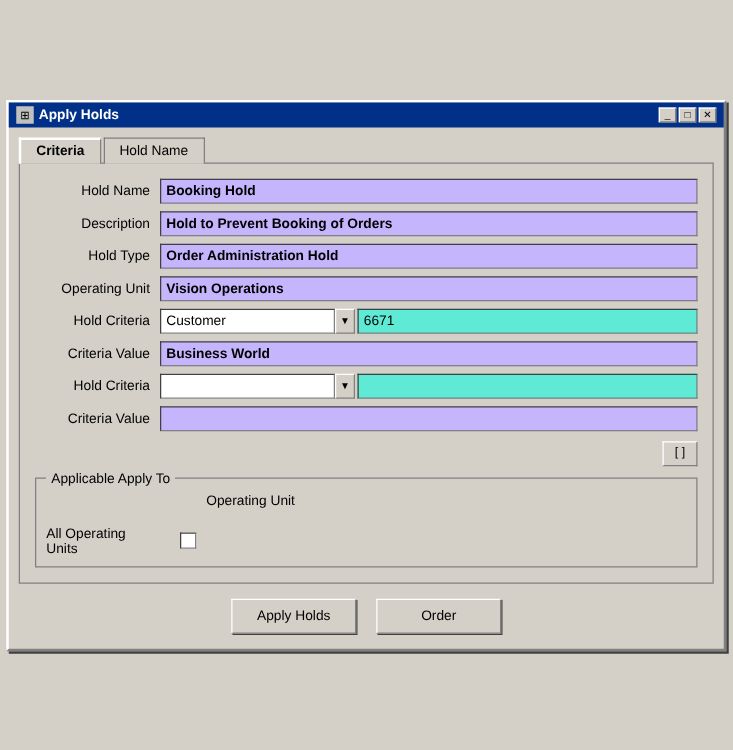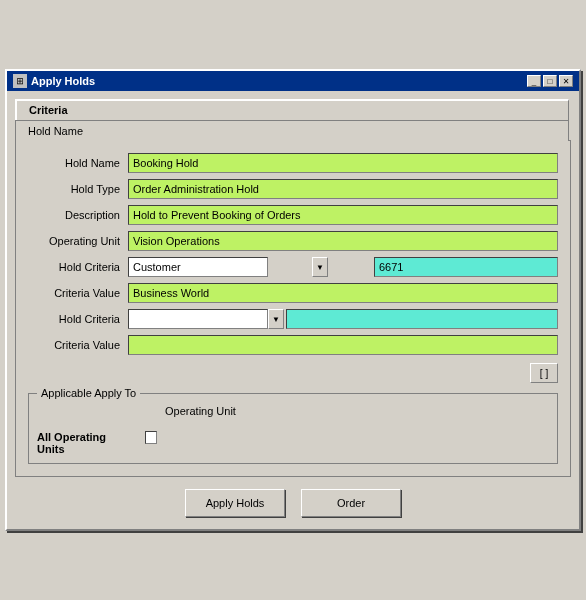--- a/index.html
+++ b/index.html
@@ -70,21 +70,20 @@
       color: #000;
     }
     .window-content {
       padding: 8px;
     }
     .tabs {
       display: flex;
       margin-bottom: -1px;
       position: relative;
       z-index: 1;
-      flex-direction: column;
     }
     .tab {
       padding: 4px 12px;
       background: #d4d0c8;
       border: 1px solid #808080;
       border-bottom: none;
       cursor: pointer;
       font-size: 11px;
       margin-right: 2px;
     }
@@ -114,24 +113,25 @@
       font-size: 11px;
       color: #000;
       flex-shrink: 0;
     }
     .form-input {
       flex: 1;
       height: 20px;
       border: 1px solid #808080;
       border-top: 1px solid #404040;
       border-left: 1px solid #404040;
-      background: #bef264;
+      background: #c4b5fd;
       padding: 2px 4px;
       font-size: 11px;
       font-family: Arial, sans-serif;
+      font-weight: bold;
     }
     .hold-criteria-row {
       display: flex;
       align-items: center;
       gap: 0;
     }
     .hold-criteria-select {
       width: 140px;
       height: 20px;
       border: 1px solid #808080;
@@ -194,23 +194,23 @@
     .applicable-right {
       flex: 1;
       position: relative;
     }
     .ou-label {
       font-size: 11px;
       margin-bottom: 4px;
     }
     .all-ou-row {
       display: flex;
+      align-items: center;
       gap: 16px;
       margin-top: 8px;
-      font-weight: bold;
     }
     .checkbox {
       width: 13px;
       height: 13px;
       border: 1px solid #808080;
       border-top: 1px solid #404040;
       border-left: 1px solid #404040;
       background: white;
     }
     .ou-list-container {
@@ -325,37 +325,37 @@
     </div>
 
     <div class="tab-content">
 
       <div class="form-row">
         <span class="form-label">Hold Name</span>
         <input class="form-input" type="text" value="Booking Hold" style="">
       </div>
 
       <div class="form-row">
+        <span class="form-label">Description</span>
+        <input class="form-input" type="text" value="Hold to Prevent Booking of Orders" style="">
+      </div>
+
+      <div class="form-row">
         <span class="form-label">Hold Type</span>
         <input class="form-input" type="text" value="Order Administration Hold" style="">
       </div>
 
       <div class="form-row">
-        <span class="form-label">Description</span>
-        <input class="form-input" type="text" value="Hold to Prevent Booking of Orders" style="">
-      </div>
-
-      <div class="form-row">
         <span class="form-label">Operating Unit</span>
         <input class="form-input" type="text" value="Vision Operations" style="">
       </div>
 
       <div class="form-row">
         <span class="form-label">Hold Criteria</span>
-        <div class="hold-criteria-row" style="flex:1; display:flex;gap:44px;">
+        <div class="hold-criteria-row" style="flex:1; display:flex;">
           <input class="hold-criteria-select" type="text" value="Customer" style="">
           <div class="dropdown-btn">▼</div>
           <input class="hold-criteria-value" type="text" value="6671" style="">
         </div>
       </div>
 
       <div class="form-row">
         <span class="form-label">Criteria Value</span>
         <input class="form-input" type="text" value="Business World" style="">
       </div>

